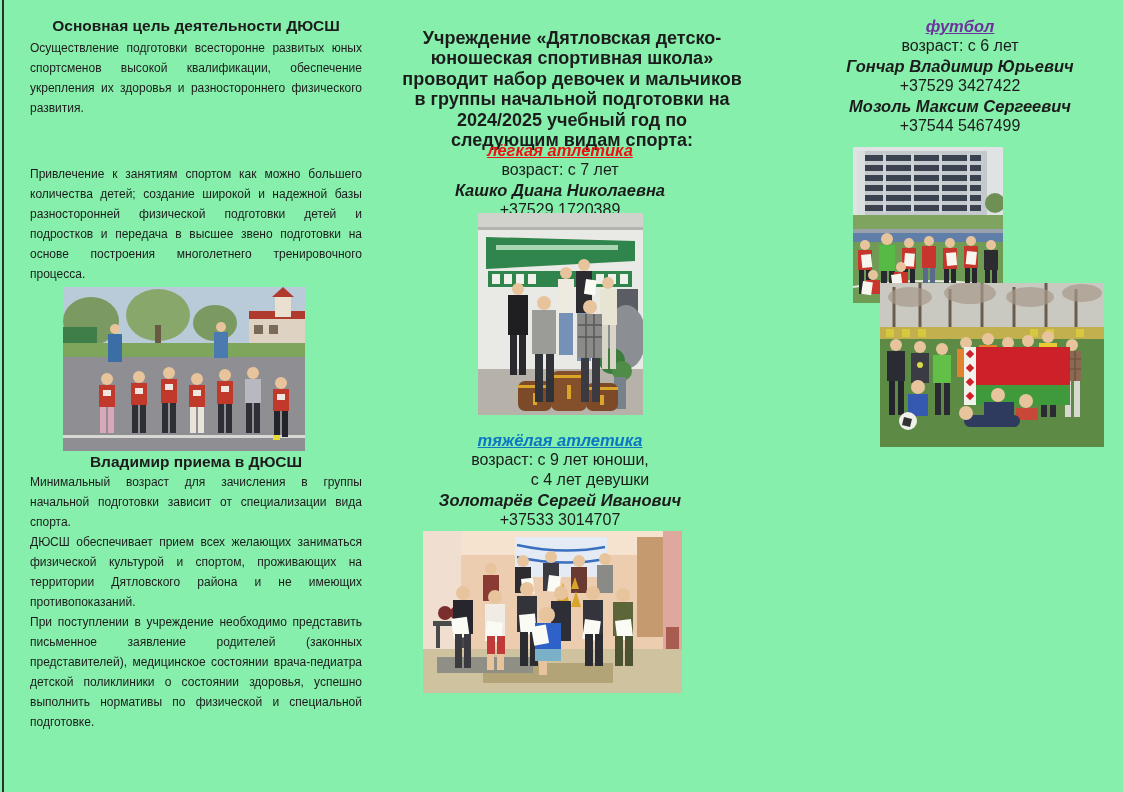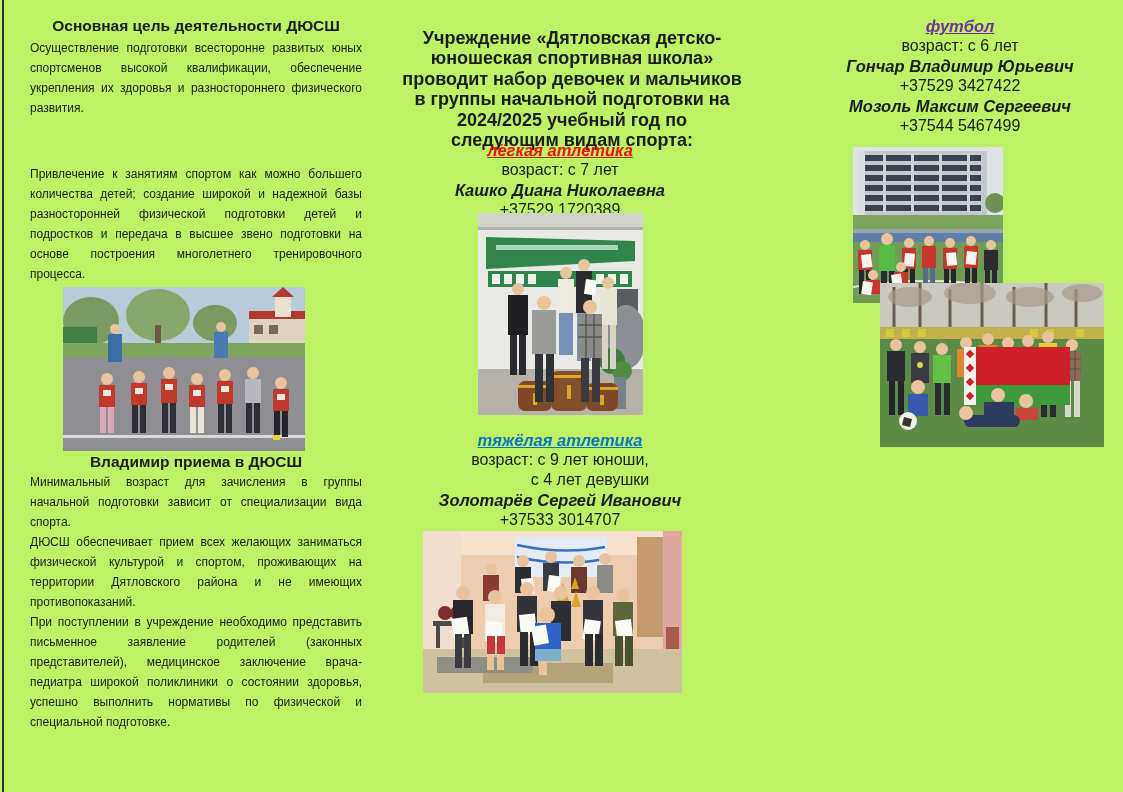--- a/index.html
+++ b/index.html
@@ -1,19 +1,19 @@
 <!DOCTYPE html>
 <html lang="ru"><head>
 <meta charset="utf-8">
 <style>
   html,body{margin:0;padding:0;background:#ffffff;}
   .page{
     position:relative;
     width:1123px;height:792px;
-    background:#bef264;
+    background:#86efac;
     overflow:hidden;
     font-family:"Liberation Sans","DejaVu Sans",sans-serif;
     color:#1c1c1c;
   }
   .edge-line{position:absolute;left:2px;top:0;width:2px;height:792px;background:#2e2e2e;}
   .abs{position:absolute;}
   
   .col-left{left:30px;width:332px;font-size:12px;line-height:20px;}
   .h-center{font-weight:bold;text-align:center;margin:0;font-size:15.5px;line-height:20px;}
   .just{text-align:justify;margin:0;}
@@ -98,21 +98,21 @@
           <rect x="219" y="124" width="6" height="26" fill="#23232c"></rect>
           <rect x="210" y="148" width="7" height="5" fill="#e8d832"></rect>
       </g>
     </svg>
   </div>
 
   <h3 class="abs col-left h-center" style="top:452px;">Владимир приема в ДЮСШ</h3>
   <div class="abs col-left" style="top:472px;">
     <p class="just">Минимальный возраст для зачисления в группы начальной подготовки зависит от специализации вида спорта.</p>
     <p class="just">ДЮСШ обеспечивает прием всех желающих заниматься физической культурой и спортом, проживающих на территории Дятловского района и не имеющих противопоказаний.</p>
-    <p class="just">При поступлении в учреждение необходимо представить письменное заявление родителей (законных представителей), медицинское заключение врача-педиатра широкой поликлиники о состоянии здоровья, успешно выполнить нормативы по физической и специальной подготовке.</p>
+    <p class="just">При поступлении в учреждение необходимо представить письменное заявление родителей (законных представителей), медицинское состоянии врача-педиатра детской поликлиники о состоянии здоровья, успешно выполнить нормативы по физической и специальной подготовке.</p>
   </div>
 
   <p class="abs center-col intro" style="left:390px;top:16px;width:340px;">Учреждение «Дятловская детско-юношеская спортивная школа» проводит набор девочек и мальчиков в группы начальной подготовки на 2024/2025 учебный год по следующим видам спорта:</p>
 
   <div class="abs center-col" style="left:390px;top:140px;width:340px;">
     <p class="sport-line" style="color: rgb(238, 17, 17);">лёгкая атлетика</p>
     <p class="plain-line">возраст: с 7 лет</p>
     <p class="coach-line">Кашко Диана Николаевна</p>
     <p class="plain-line">+37529 1720389</p>
   </div>

